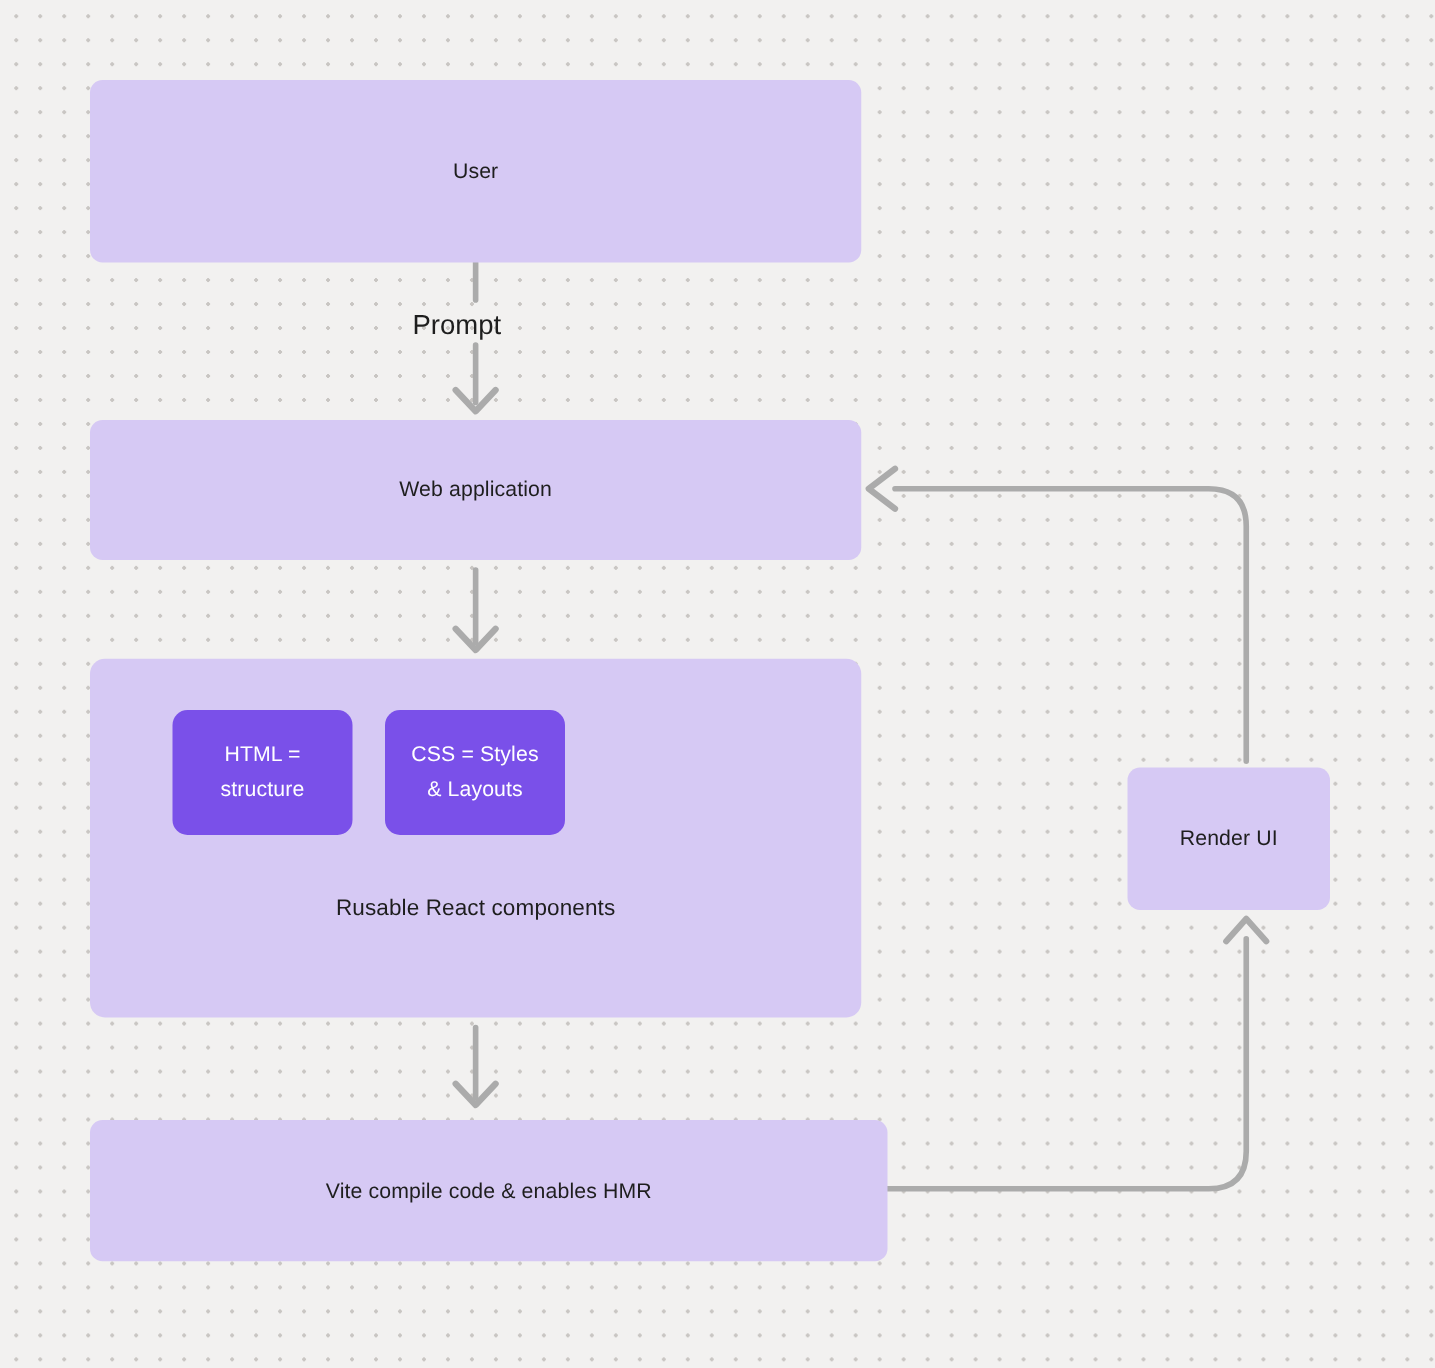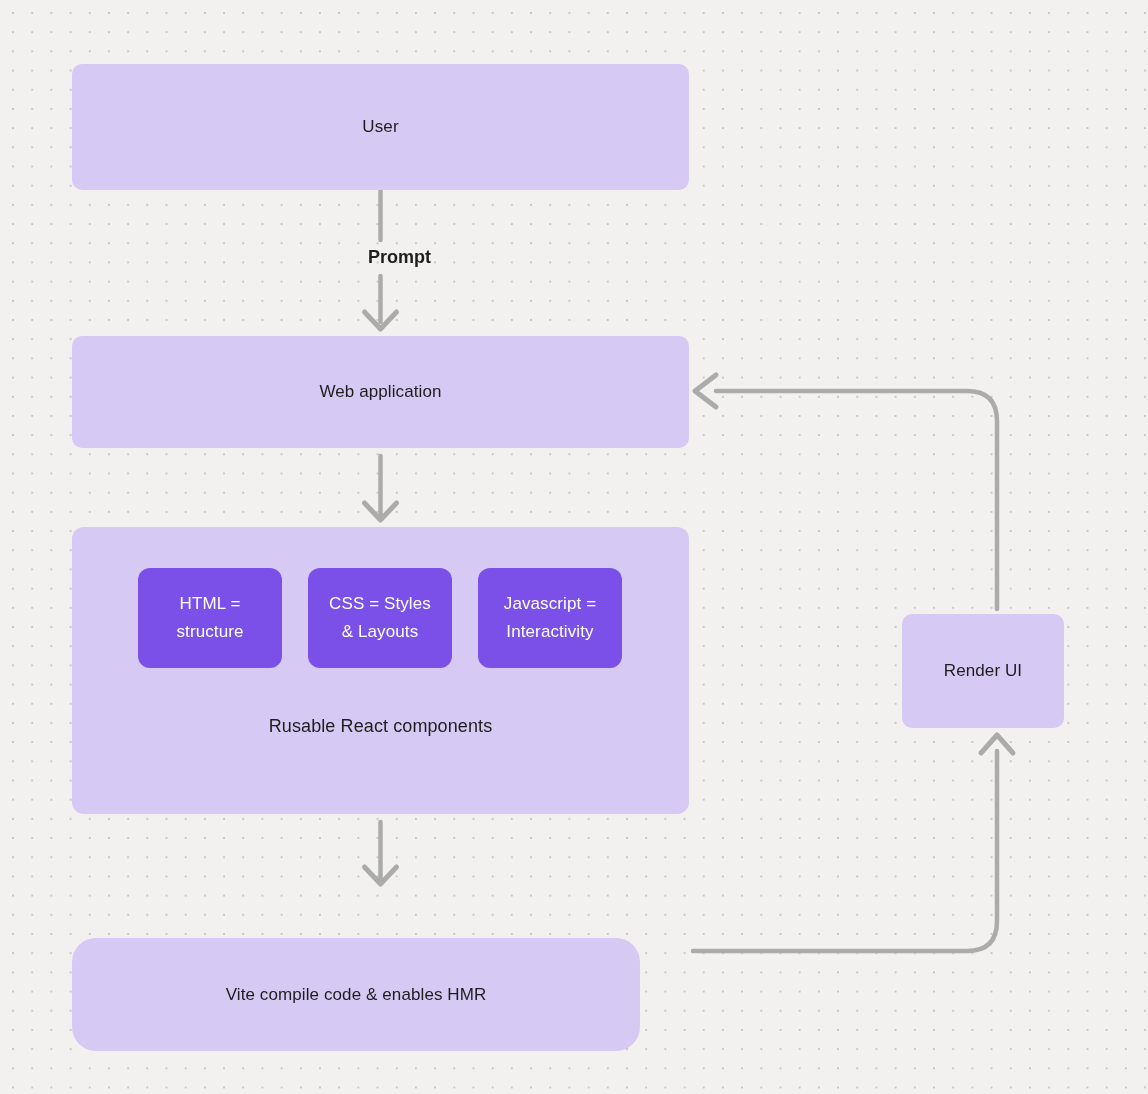--- a/index.html
+++ b/index.html
@@ -43,25 +43,25 @@
     background: var(--node-fill, #d6c9f4);
     border-radius: 10px;
     display: flex;
     align-items: center;
     justify-content: center;
     color: var(--text, #1e1e1e);
     font-size: 17px;
     font-weight: 500;
     letter-spacing: 0.1px;
   }
-  .node-user   { left: 72px;  top: 64px;  width: 617px; height: 126px; }
+  .node-user   { left: 72px;  top: 64px;  width: 617px; height: 146px; }
   .node-webapp { left: 72px;  top: 336px; width: 617px; height: 112px; text-align: center; }
   .node-group  { left: 72px;  top: 527px; width: 617px; height: 287px;
                  display: block; border-radius: 12px; }
-  .node-vite   { left: 72px;  top: 938px; width: 568px; height: 113px; border-radius: 24px; }
+  .node-vite   { left: 72px;  top: 896px; width: 638px; height: 113px; }
   .node-render { left: 902px; top: 614px; width: 162px; height: 114px; }
 
   .chip {
     position: absolute;
     top: 41px;
     width: 144px;
     height: 100px;
     background: var(--chip-fill, #7a50e9);
     border-radius: 12px;
     display: flex;
@@ -86,24 +86,24 @@
     text-align: center;
     color: var(--text, #1e1e1e);
     font-size: 18px;
     font-weight: 500;
   }
   .edge-label {
     position: absolute;
     left: 330px;
     top: 247px;
     width: 101px;
-    text-align: right;
+    text-align: left;
     color: var(--text, #1e1e1e);
-    font-size: 18px;
-    font-weight: 700;
+    font-size: 22px;
+    font-weight: 400;
   }
 </style>
 </head>
 <body>
 
 <div class="canvas">
 
   <svg class="wires" viewBox="0 0 1148 1094">
 
     <g>
@@ -145,24 +145,20 @@
 
   <div class="node node-group">
     <div class="chip chip-2">
       <span>CSS = Styles</span>
       <span>&amp; Layouts</span>
     </div>
     <div class="chip chip-1">
       <span>HTML =</span>
       <span>structure</span>
     </div>
-    <div class="chip chip-3">
-      <span>Javascript =</span>
-      <span>Interactivity</span>
-    </div>
     <div class="group-caption">Rusable React components</div>
   </div>
 
   <div class="node node-vite">
     <span>Vite compile code &amp; enables HMR</span>
   </div>
 
   <div class="node node-render">
     <span>Render UI</span>
   </div>

